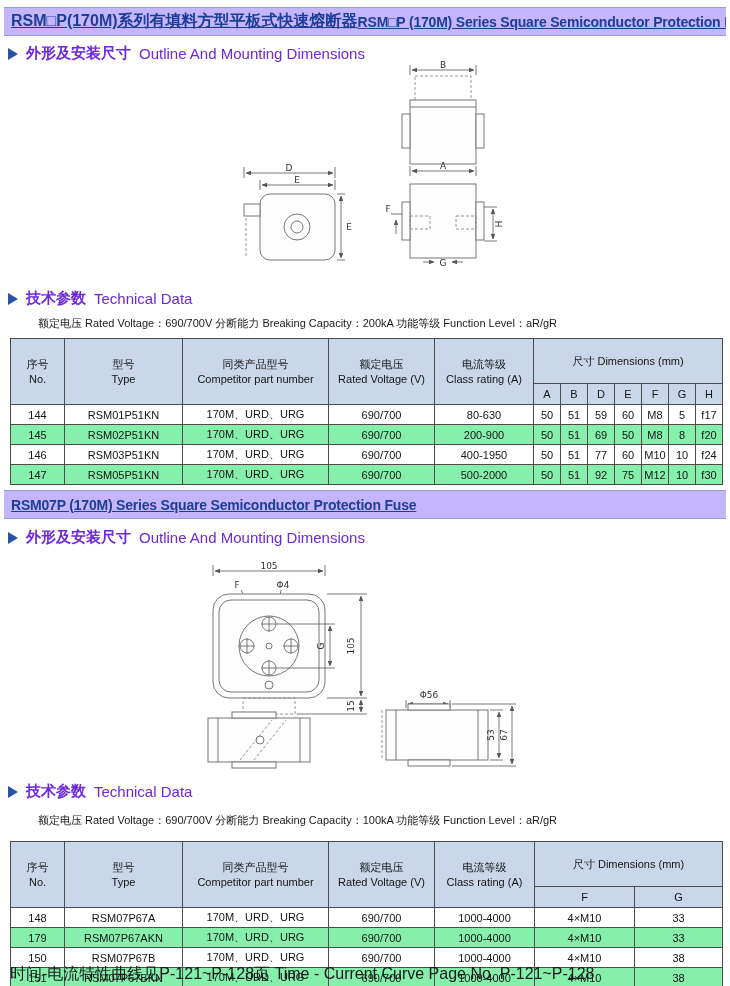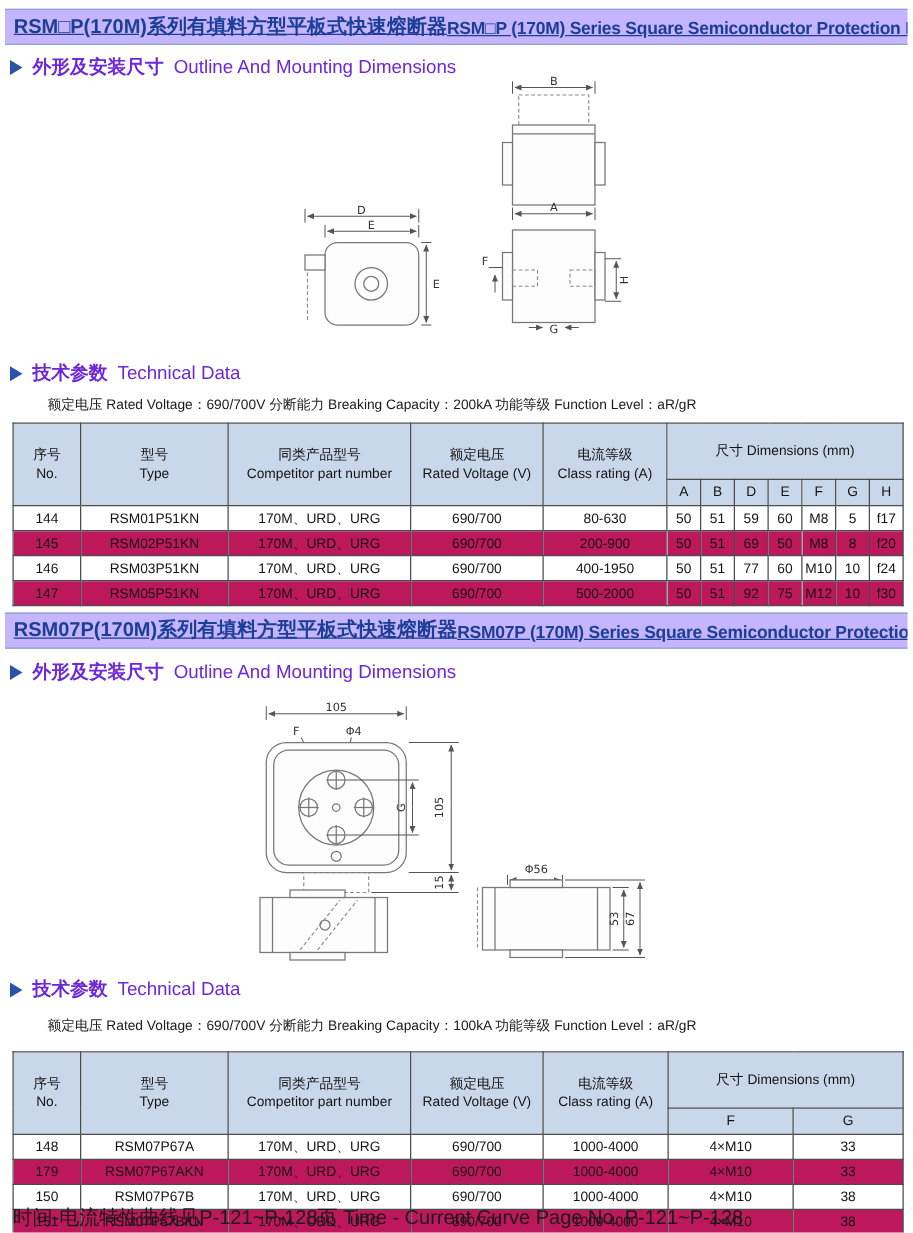--- a/index.html
+++ b/index.html
@@ -14,21 +14,21 @@
   .tri{width:0;height:0;border-left:10px solid #2a53a8;border-top:6px solid transparent;border-bottom:6px solid transparent;}
   .sec-title .zh{font-weight:600;}
   .sec-title .en{font-weight:400;}
   .spec{position:absolute;left:38px;font-size:11px;color:#1a1a1a;white-space:nowrap;}
   table{position:absolute;left:10px;width:712px;border-collapse:collapse;table-layout:fixed;font-size:11px;color:#141414;}
   th,td{border:1px solid #4c4c4c;text-align:center;padding:0;white-space:nowrap;overflow:hidden;}
   thead th{background:#c9d7ea;font-weight:500;line-height:1.3;}
   thead tr.main th{height:44px;}
   thead tr.subrow th{height:20px;font-weight:500;}
   tbody td{height:19px;background:#ffffff;}
-  tbody tr.alt td{background:#be185d;}
+  tbody tr.alt td{background:#86efac;}
   .footer{position:absolute;left:10px;top:964px;font-size:16px;color:#1a1a1a;white-space:nowrap;}
   svg{position:absolute;overflow:visible;}
   .ln{stroke:#777;fill:none;stroke-width:1;}
   .fillw{fill:#fdfdfd;stroke:#777;stroke-width:1;}
   .dsh{stroke:#8a8a8a;fill:none;stroke-width:0.9;stroke-dasharray:3 2;}
   .dim{stroke:#555;stroke-width:0.8;fill:none;}
   .dtx{font-size:9px;fill:#333;font-family:"DejaVu Sans",sans-serif;}
 </style>
 </head>
 <body>
@@ -220,21 +220,20 @@
         <td>92</td>
         <td>75</td>
         <td>M12</td>
         <td>10</td>
         <td>f30</td>
       </tr>
     </tbody>
 </table>
 
 <div class="band" style="top:490px;">
-  <span class="zh">RSM07P(170M)系列有填料方型平板式快速熔断器</span>
   <span class="en">RSM07P (170M) Series Square Semiconductor Protection Fuse</span>
 </div>
 
 <div class="sec-title" style="top:528px;">
   <span class="tri"></span>
   <span class="zh">外形及安装尺寸</span>
   <span class="en">Outline And Mounting Dimensions</span>
 </div>
 
 <svg style="left:183px;top:560px;" width="202" height="170">

